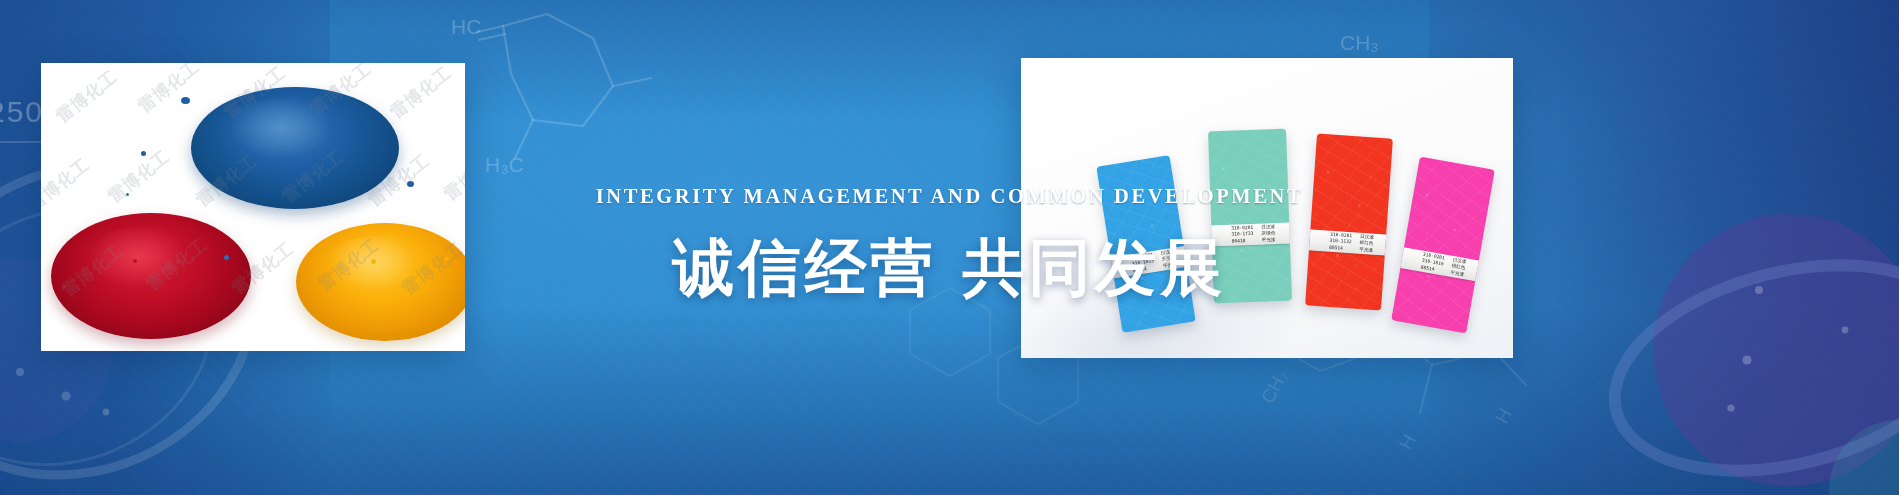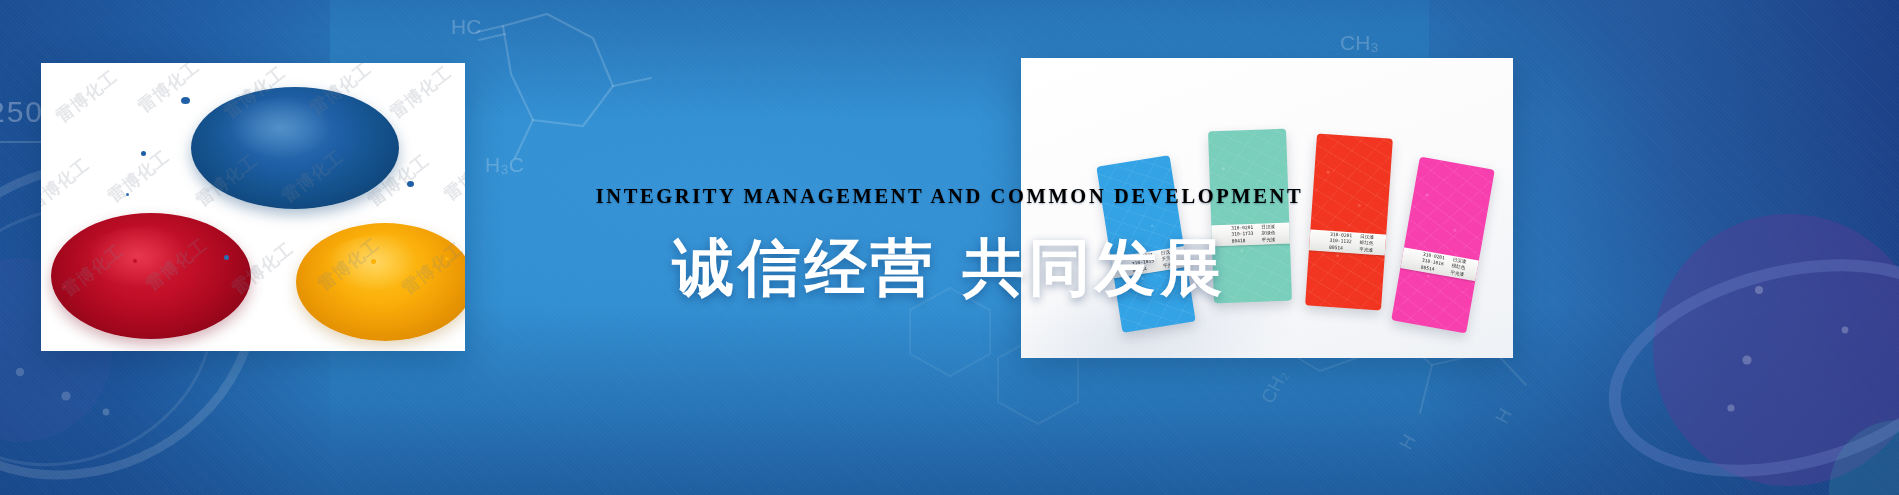--- a/index.html
+++ b/index.html
@@ -146,21 +146,21 @@
     transform:rotate(-12deg);
   }
 
   
   #center-text{
     position:absolute;left:0;top:0;width:1899px;height:495px;
     display:flex;flex-direction:column;align-items:center;justify-content:center;
     pointer-events:none;
   }
   #tagline-en{
-    color:#000000;
+    color:#ffffff;
     font-family:"Liberation Serif","DejaVu Serif",serif;
     font-weight:bold;
     font-size:20.5px;
     letter-spacing:2.6px;
     margin:0 0 18px 0;
     text-shadow:0 1px 2px rgba(10,50,100,.35);
     white-space:nowrap;
   }
   #headline-cn{
     color:#ffffff;

